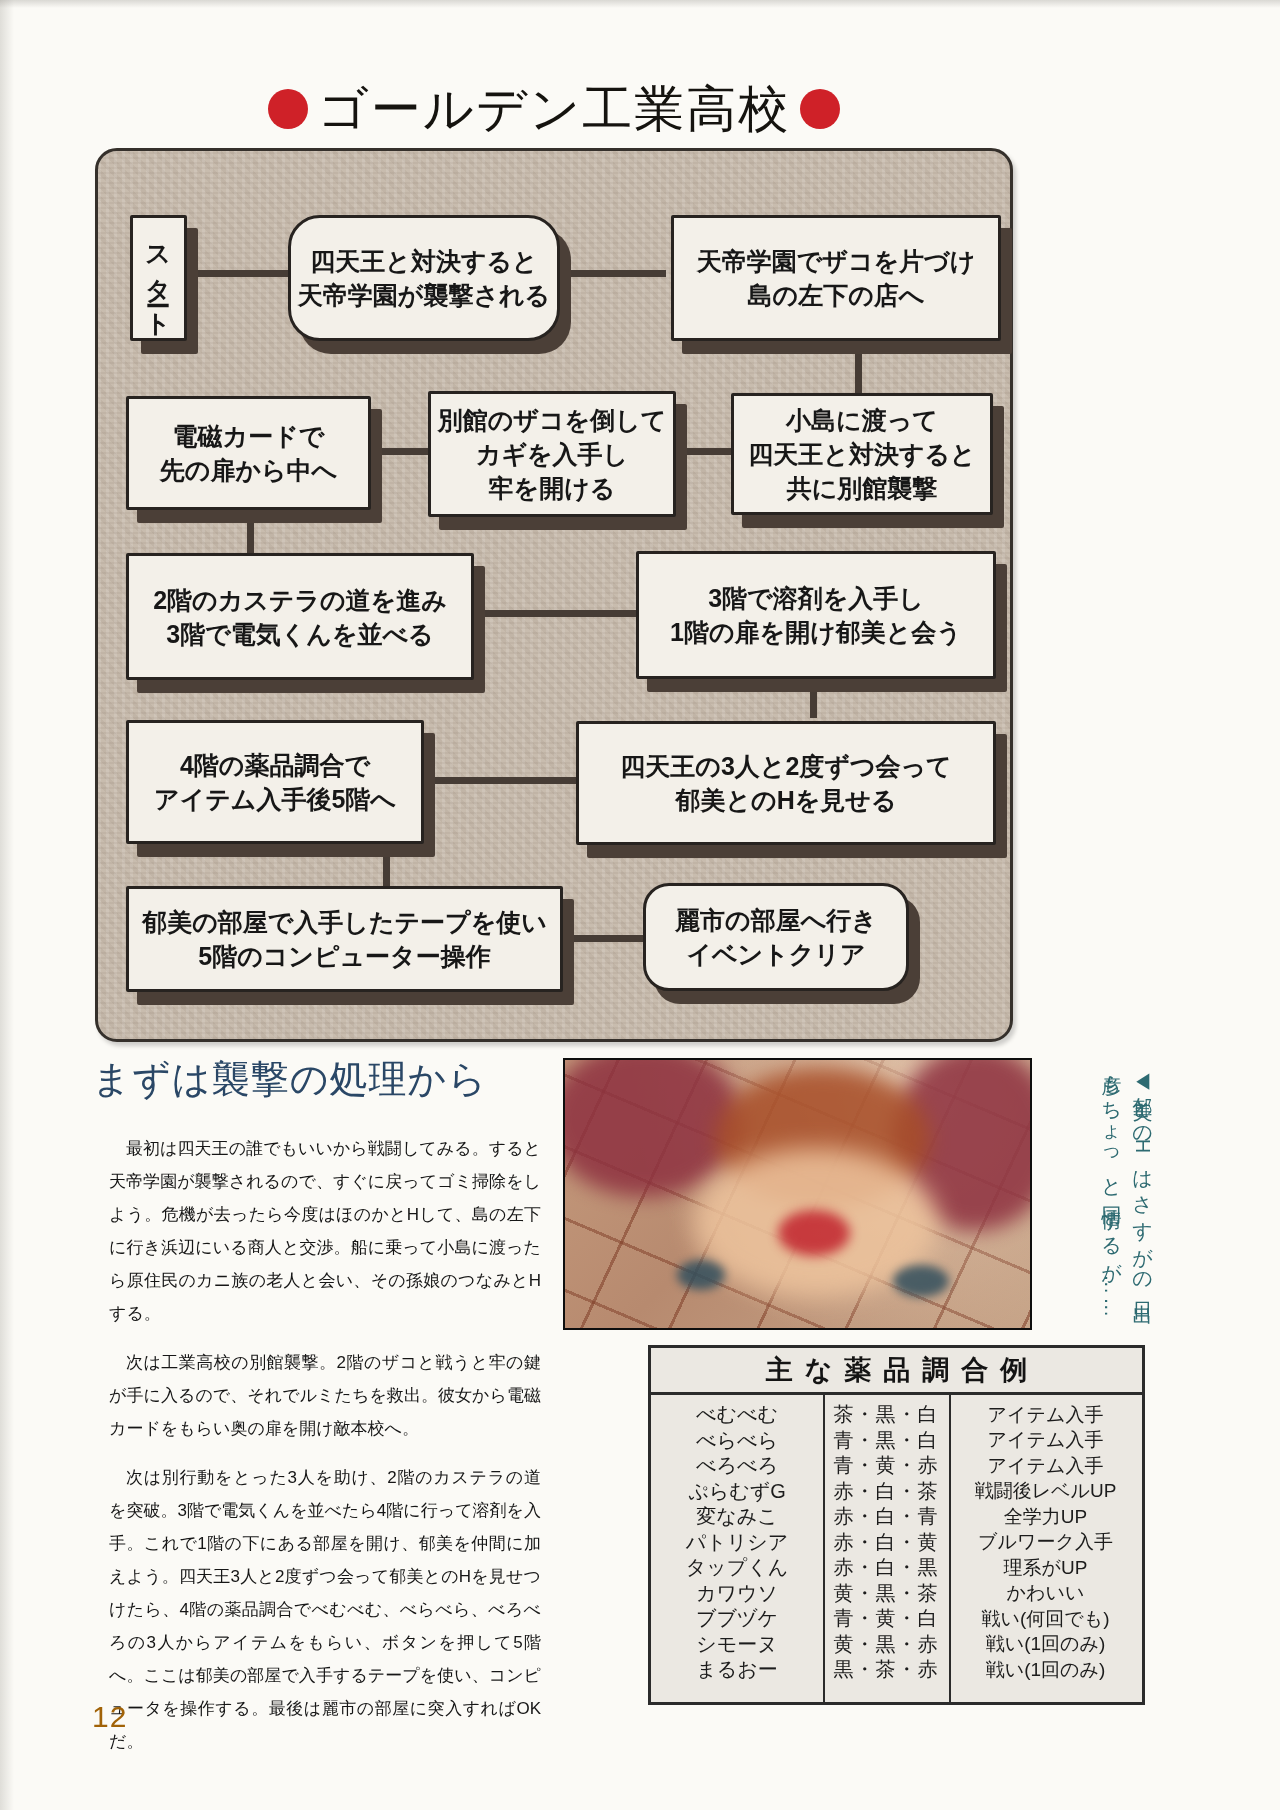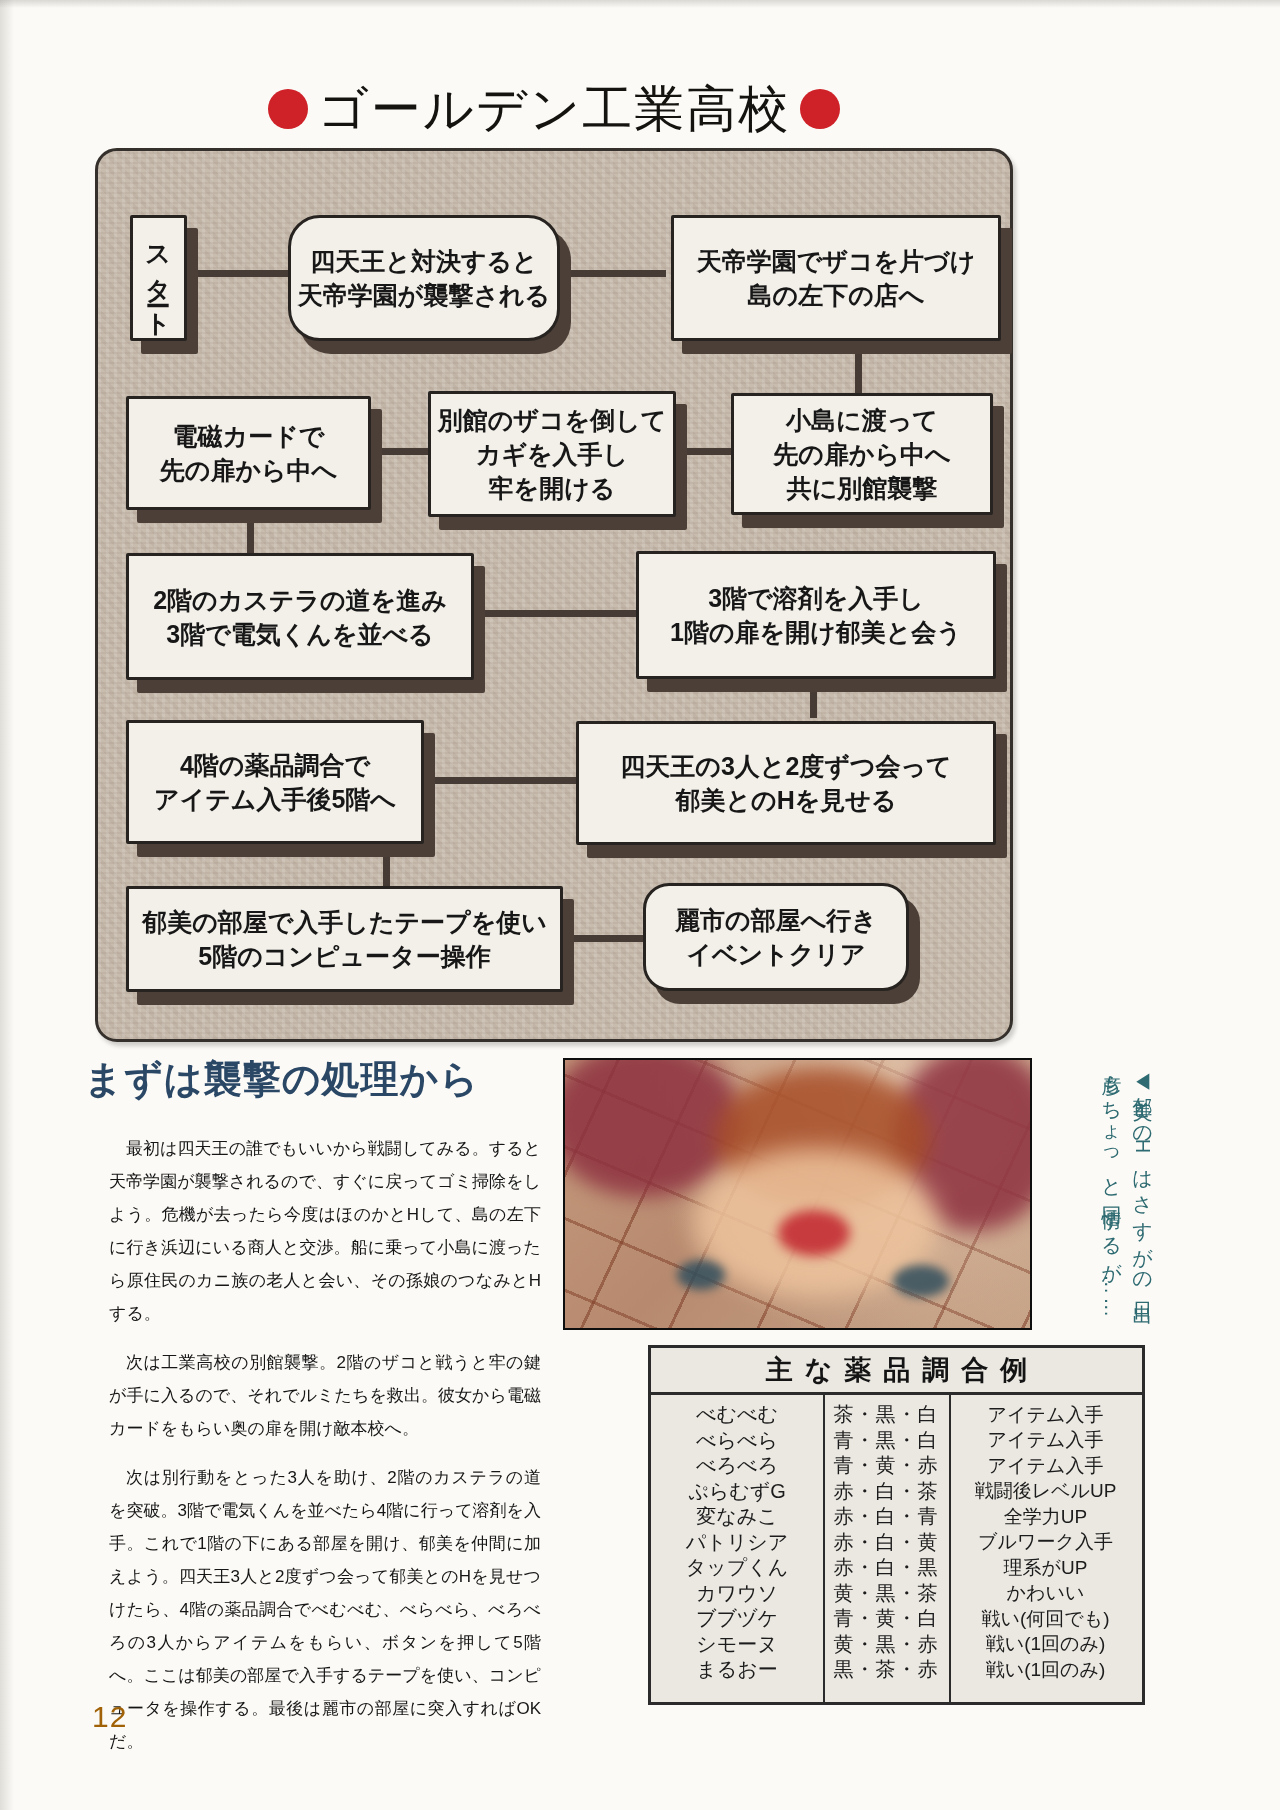--- a/index.html
+++ b/index.html
@@ -55,22 +55,22 @@
   .c4{left:578px;top:297px;width:55px;height:7px;}
   .c5{left:273px;top:297px;width:57px;height:7px;}
   .c6{left:149px;top:359px;width:7px;height:43px;}
   .c7{left:376px;top:459px;width:162px;height:7px;}
   .c8{left:712px;top:528px;width:7px;height:39px;}
   .c9{left:326px;top:626px;width:152px;height:7px;}
   .c10{left:285px;top:693px;width:7px;height:42px;}
   .c11{left:465px;top:784px;width:80px;height:7px;}
 
   
-  .heading{position:absolute;left:84px;top:1054px;width:470px;
-    font-size:38px;font-weight:700;color:#2a4766;letter-spacing:1px;}
+  .heading{position:absolute;left:92px;top:1054px;width:470px;
+    font-size:38px;font-weight:400;color:#2a4766;letter-spacing:1px;}
   .bodycopy{position:absolute;left:93px;top:1116px;width:464px;}
   .bodycopy p{margin:16px;font-size:17px;line-height:33px;text-indent:1em;
     text-align:justify;color:#161616;}
 
   
   .photo{position:absolute;left:563px;top:1058px;width:469px;height:272px;
     box-sizing:border-box;border:2px solid #0e0e0e;overflow:hidden;background:#bf9478;}
   .tiles{position:absolute;inset:-25px;
     background:
       radial-gradient(circle at 70% 15%,rgba(255,236,212,.55),rgba(255,236,212,0) 60%),
@@ -135,21 +135,21 @@
   <div class="box bxA">四天王と対決すると
 天帝学園が襲撃される</div>
   <div class="box bxB">天帝学園でザコを片づけ
 島の左下の店へ</div>
   <div class="box bxC">電磁カードで
 先の扉から中へ</div>
   <div class="box bxD">別館のザコを倒して
 カギを入手し
 牢を開ける</div>
   <div class="box bxE">小島に渡って
-先の扉から中へ
+四天王と対決すると
 共に別館襲撃</div>
   <div class="box bxF">2階のカステラの道を進み
 3階で電気くんを並べる</div>
   <div class="box bxG">3階で溶剤を入手し
 1階の扉を開け郁美と会う</div>
   <div class="box bxH">4階の薬品調合で
 アイテム入手後5階へ</div>
   <div class="box bxI">四天王の3人と2度ずつ会って
 郁美とのHを見せる</div>
   <div class="box bxJ">郁美の部屋で入手したテープを使い

